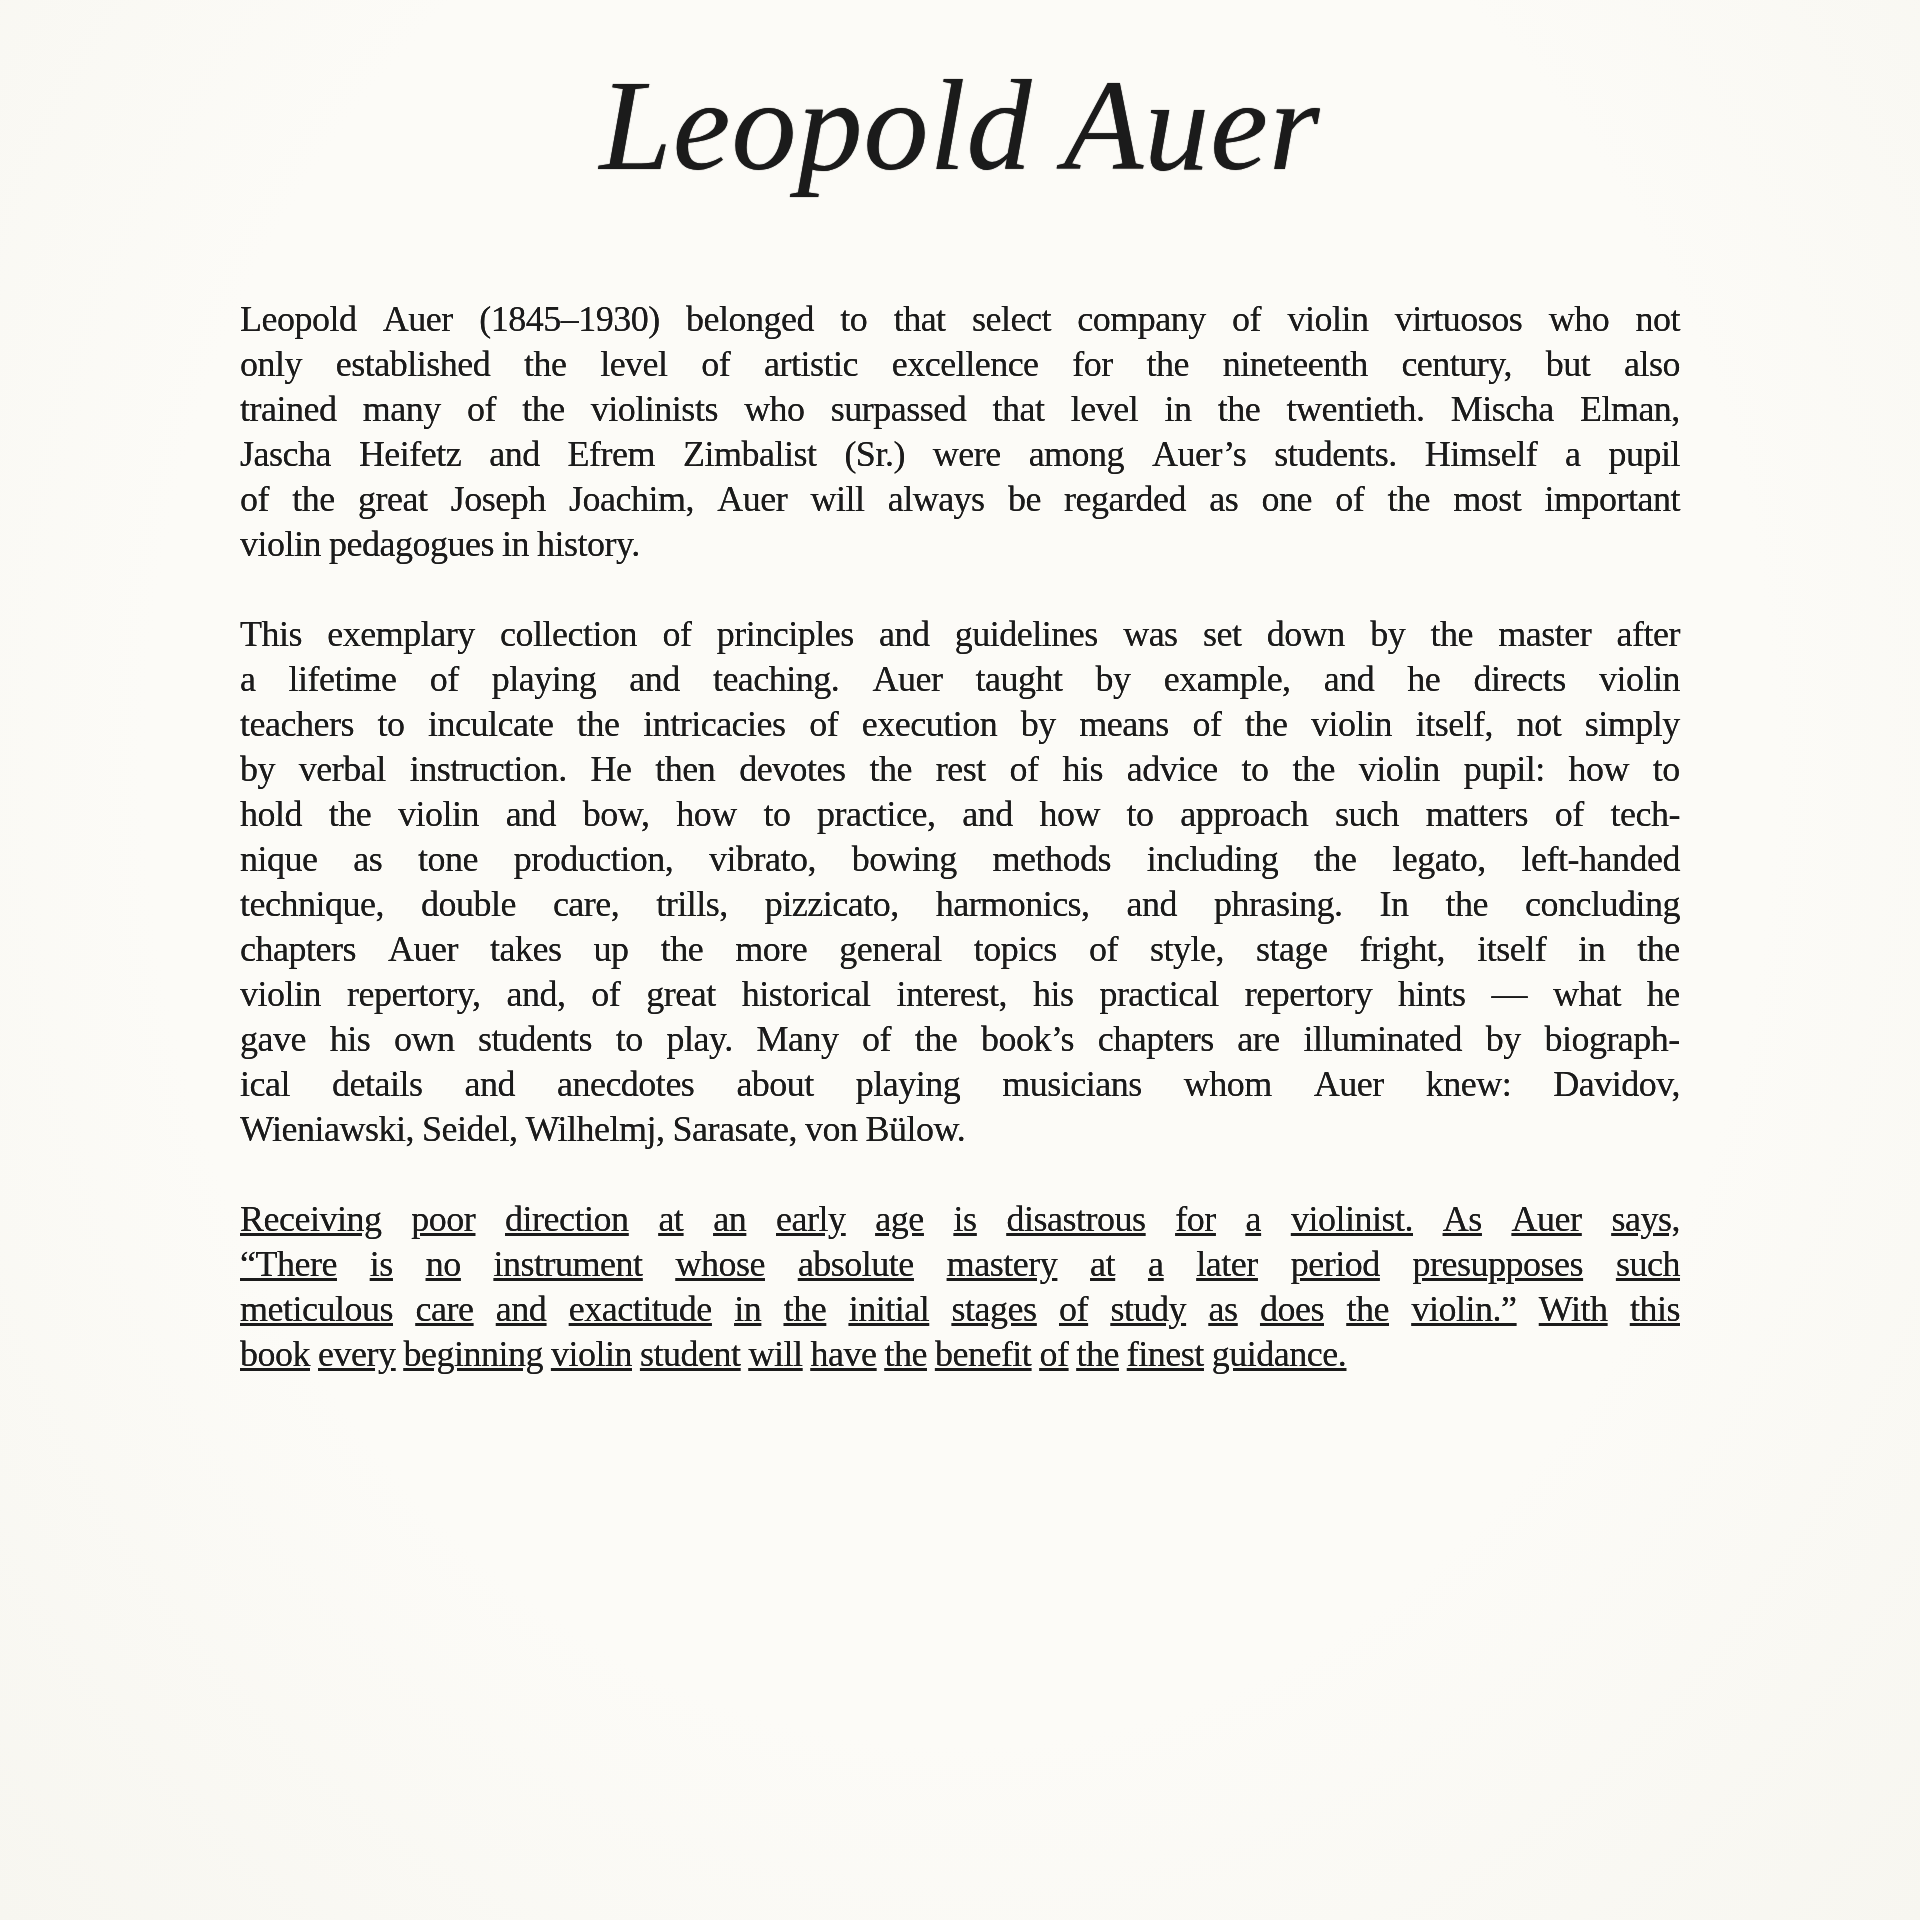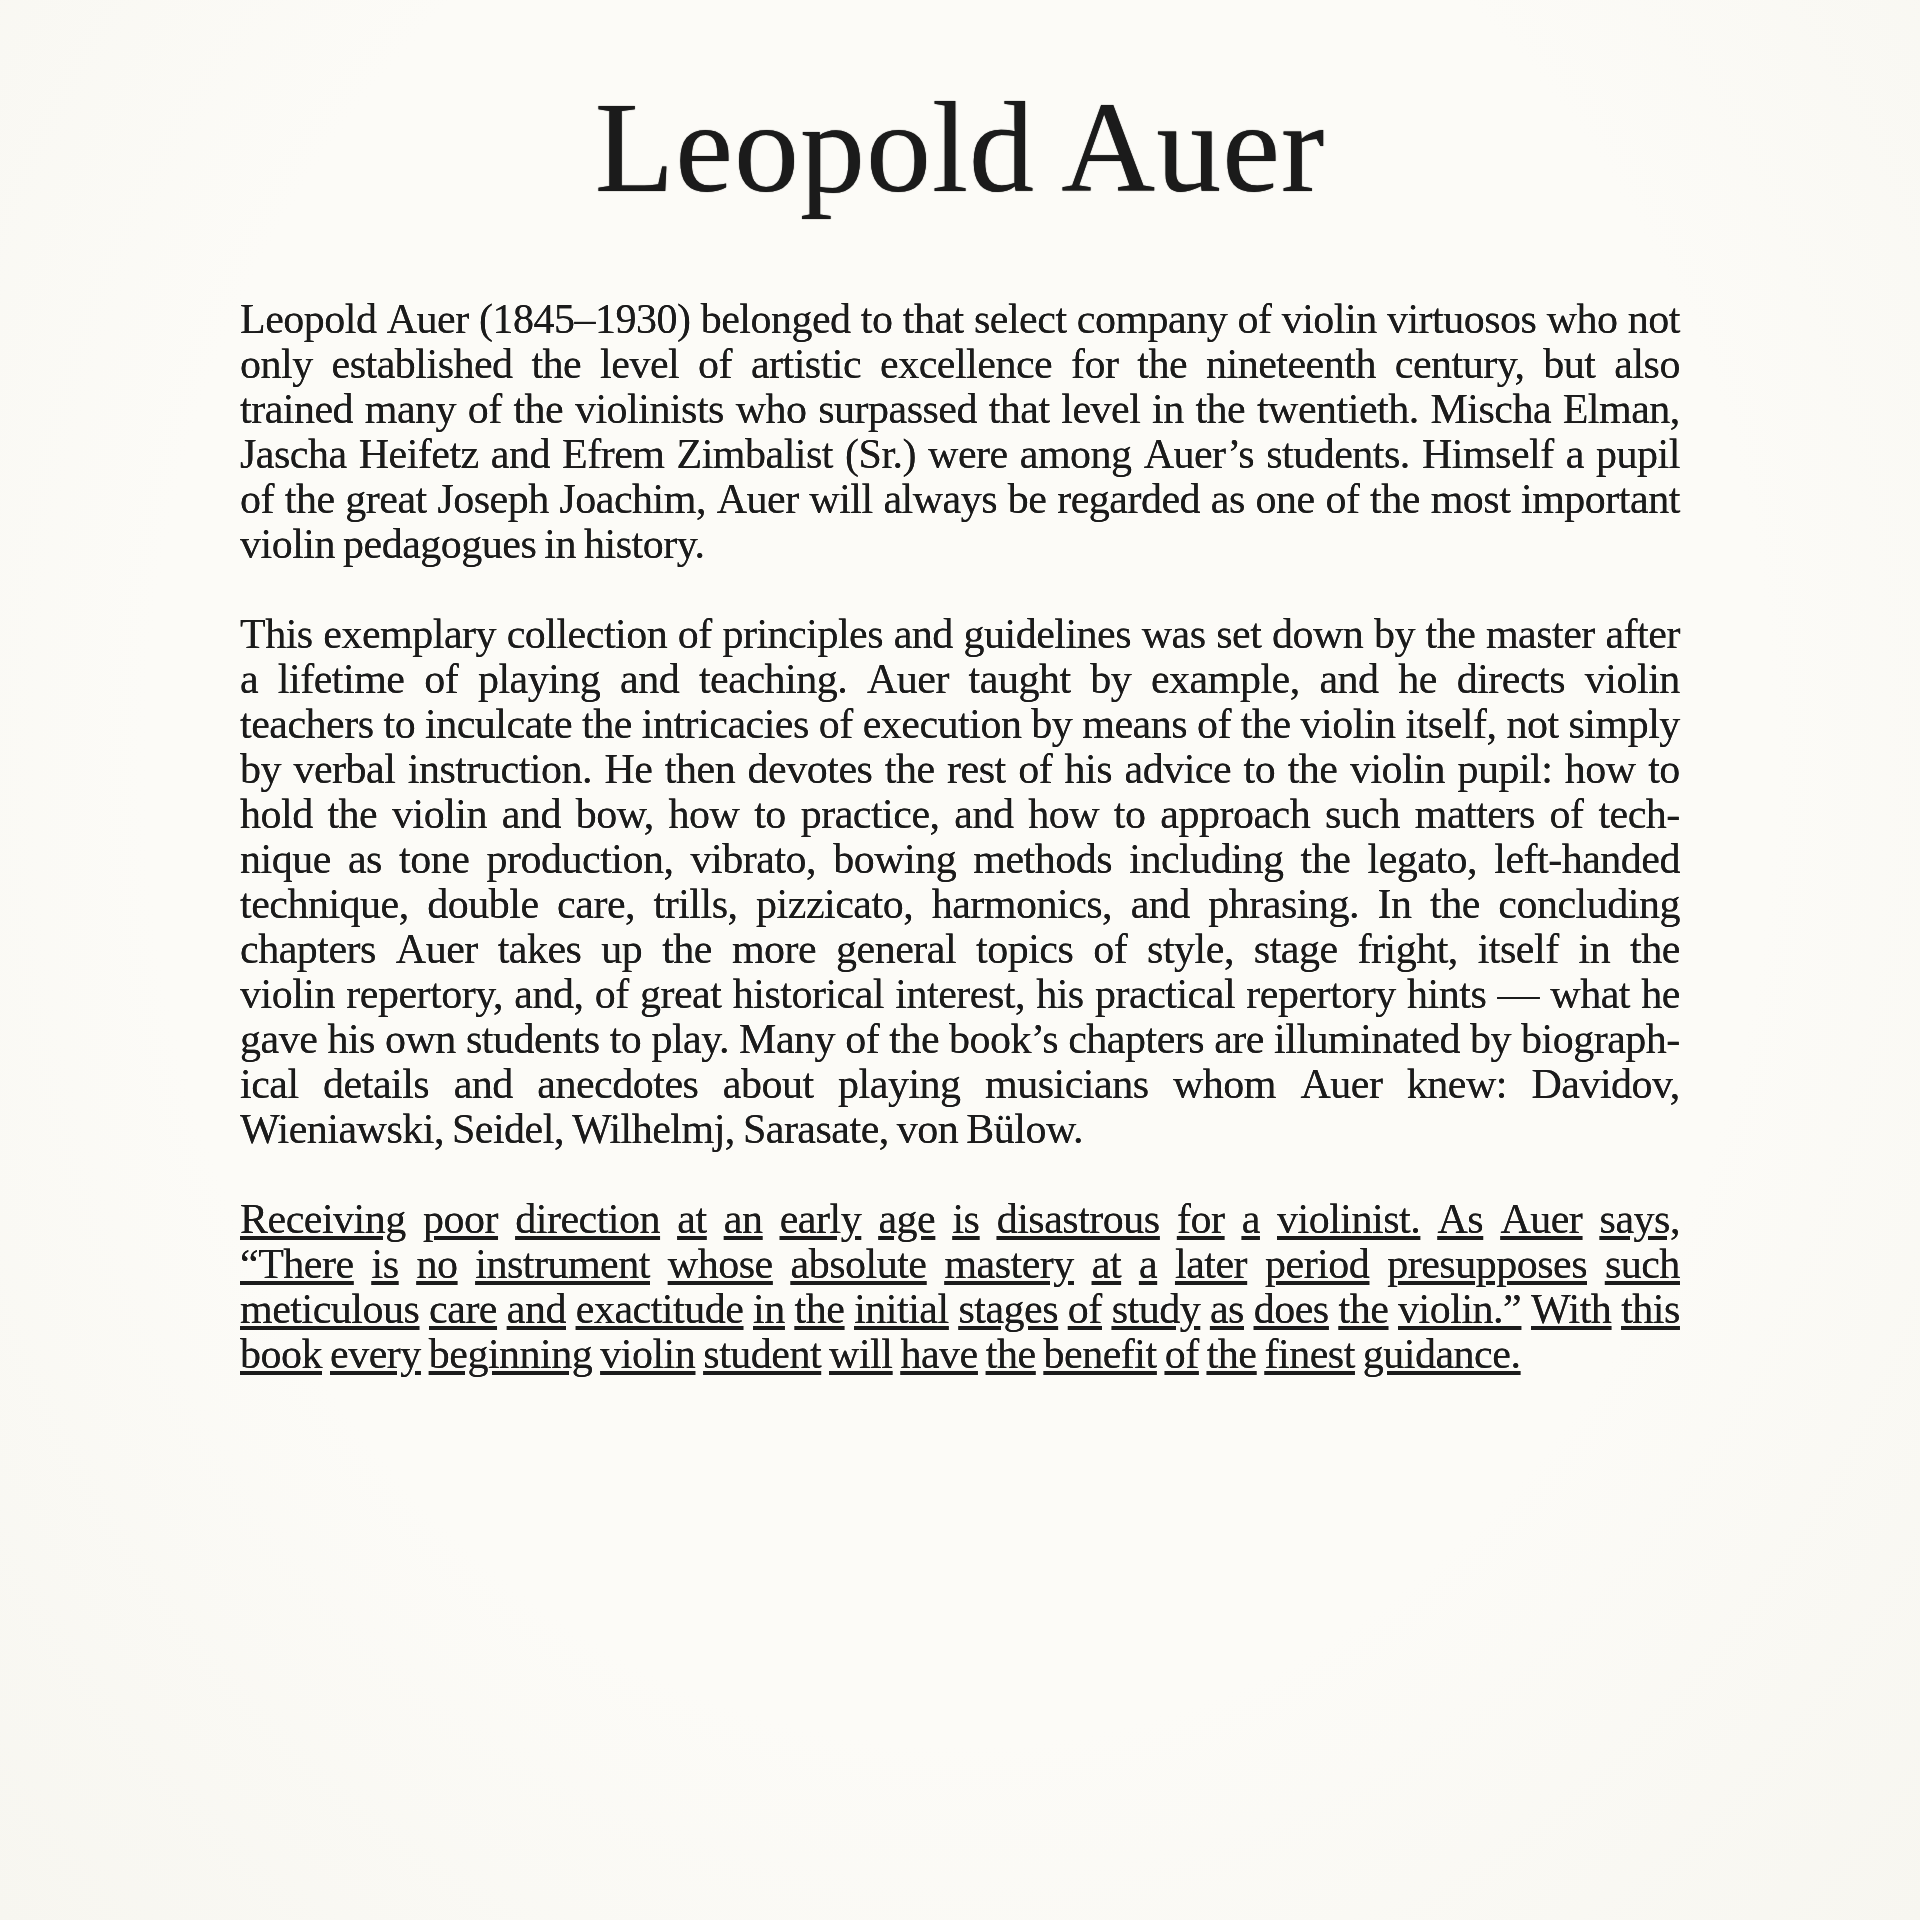--- a/index.html
+++ b/index.html
@@ -9,44 +9,45 @@
     color: #1b1b1b;
     font-family: "Liberation Serif", "DejaVu Serif", serif;
     overflow: hidden;
     position: relative;
   }
   .page {
     width: 1920px; height: 1920px;
     background: radial-gradient(ellipse at 50% 40%, #fcfbf7 60%, #f7f6f0 100%);
   }
   .author {
-    padding-top: 82px;
+    padding-top: 60px;
     text-align: center;
     font-size: 130px;
     line-height: 130px;
     letter-spacing: 1px;
     text-shadow: 0 0 1px currentColor;
     white-space: nowrap;
+    font-style: italic;
   }
   .title {
     margin-top: 35px;
     text-align: center;
   }
   .title-line {
     font-size: 155px;
     line-height: 145px;
     letter-spacing: 8px;
     transform: scaleY(1.3);
     text-shadow: 0 0 1px currentColor;
     white-space: nowrap;
   }
   .body-text {
-    margin: 85px 240px 0 240px;
+    margin: 107px 240px 0 240px;
     width: 1440px;
-    font-size: 42px;
+    font-size: 36px;
     letter-spacing: -0.5px;
     text-shadow: 0 0 0.6px currentColor;
   }
   .para { margin: 0 0 45px 0; }
   .para:last-child { margin-bottom: 0; text-decoration: underline; }
   .pline {
     display: flex;
     justify-content: space-between;
     flex-wrap: nowrap;
     height: 45px;

